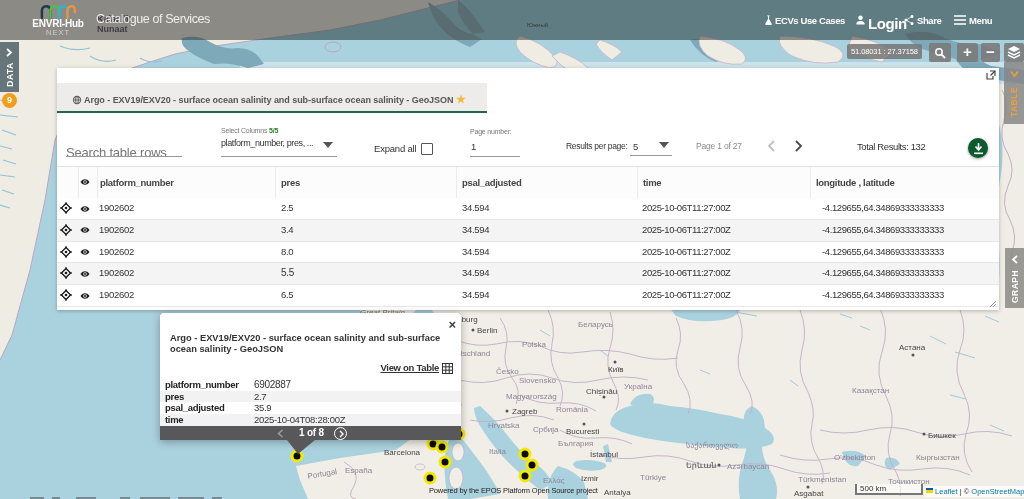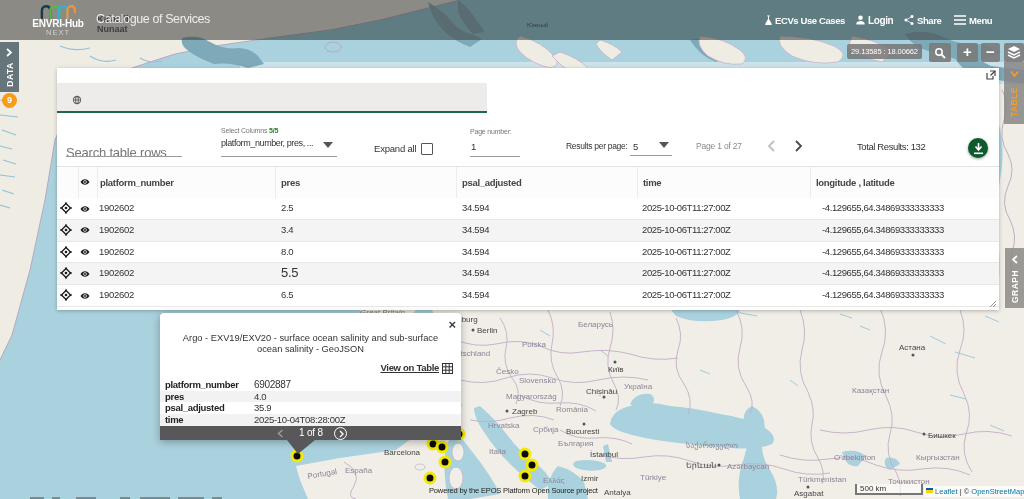--- a/index.html
+++ b/index.html
@@ -195,20 +195,21 @@
     <svg class="abs" style="right:3px;top:2px;" width="10" height="10" viewBox="0 0 10 10">
       <path d="M1,3 L1,9 L7,9 L7,6" fill="none" stroke="#444" stroke-width="1.2"></path>
       <path d="M4,1 L9,1 L9,6" fill="none" stroke="#444" stroke-width="1.2"></path>
       <path d="M9,1 L4.5,5.5" stroke="#444" stroke-width="1.2"></path>
     </svg>
 
     <div class="abs" style="left:0;top:15px;width:430px;height:28px;background:#edecea;border-bottom:2px solid #20664d;">
       <svg class="abs" style="left:15px;top:12px;" width="10" height="10" viewBox="0 0 24 24" fill="#5f5f5f">
         <path d="M12 2a10 10 0 100 20 10 10 0 000-20zm7.9 9h-3.4a15 15 0 00-1.2-5.7A8 8 0 0119.9 11zM12 4c.9 1.3 1.9 3.8 2.1 7H9.9c.2-3.2 1.2-5.7 2.1-7zM4.1 13h3.4c.2 2.2.6 4.2 1.2 5.7A8 8 0 014.1 13zm3.4-2H4.1a8 8 0 014.6-5.7A15 15 0 007.5 11zm4.5 9c-.9-1.3-1.9-3.8-2.1-7h4.2c-.2 3.2-1.2 5.7-2.1 7zm3.3-1.3c.6-1.5 1-3.5 1.2-5.7h3.4a8 8 0 01-4.6 5.7z"></path>
       </svg>
+      <div class="abs" style="left:27px;top:10px;font-size:9px;font-weight:bold;color:#555555;white-space:nowrap;letter-spacing:-0.05px;">Argo - EXV19/EXV20 - surface ocean salinity and sub-surface ocean salinity - GeoJSON <span style="color:#f6b93f;font-size:11px;letter-spacing:0;">★</span></div>
     </div>
 
     <div class="abs" style="left:0;top:45px;width:942px;height:53px;background:#fff;">
       <div class="abs" style="left:9px;top:24px;font-size:13px;color:#777;letter-spacing:-0.2px;margin-top:8px;">Search table rows</div>
       <div class="abs" style="left:9px;top:43px;width:116px;border-bottom:1px solid #9a9a9a;"></div>
 
       <div class="abs" style="left:164px;top:14px;font-size:7px;color:#777;letter-spacing:-0.2px;">Select Columns <span style="color:#2e7d32;font-weight:bold;">5/5</span></div>
       <div class="abs" style="left:164px;top:25px;font-size:9px;color:#333;letter-spacing:-0.4px;">platform_number, pres, ...</div>
       <div class="abs" style="left:164px;top:43px;width:116px;border-bottom:1px solid #9a9a9a;"></div>
       <svg class="abs" style="left:266px;top:29px;" width="10" height="6" viewBox="0 0 10 6">
@@ -313,21 +314,21 @@
         <div style="position:relative;height:20.8px;background:#f4f4f4;border-bottom:1px solid #e8e8e8;">
   <svg style="position:absolute;left:3px;top:4px;" width="12" height="12" viewBox="0 0 24 24">
     <rect x="5.6" y="5.6" width="12.8" height="12.8" transform="rotate(45 12 12)" stroke="#1b1b1b" stroke-width="2.6" fill="none"></rect>
     <path d="M12 0.5v4M12 19.5v4M0.5 12h4M19.5 12h4" stroke="#1b1b1b" stroke-width="2.6"></path>
     <circle cx="12" cy="12" r="2.6" fill="#1b1b1b"></circle>
   </svg>
   <svg style="position:absolute;left:22px;top:4.5px;" width="12" height="12" viewBox="0 0 24 24" fill="#222">
             <path d="M12 6.5c-4 0-7.3 2.7-9 5.5 1.7 2.8 5 5.5 9 5.5s7.3-2.7 9-5.5c-1.7-2.8-5-5.5-9-5.5zm0 9a3.5 3.5 0 110-7 3.5 3.5 0 010 7zm0-5.5a2 2 0 100 4 2 2 0 000-4z"></path>
           </svg>
   <span style="position:absolute;left:42px;top:0;font-size:9.5px;color:#333;line-height:20.8px;letter-spacing:-0.3px;">1902602</span>
-  <span style="position:absolute;left:224px;top:0;font-size:13px;color:#333;line-height:20.8px;letter-spacing:-0.3px;">5.5</span>
+  <span style="position:absolute;left:224px;top:0;font-size:10px;color:#333;line-height:20.8px;letter-spacing:-0.3px;">5.5</span>
   <span style="position:absolute;left:405px;top:0;font-size:9.5px;color:#333;line-height:20.8px;letter-spacing:-0.3px;">34.594</span>
   <span style="position:absolute;left:585px;top:0;font-size:9.5px;color:#333;line-height:20.8px;letter-spacing:-0.4px;">2025-10-06T11:27:00Z</span>
   <span style="position:absolute;left:765px;top:0;font-size:9.5px;color:#333;line-height:20.8px;letter-spacing:-0.4px;">-4.129655,64.34869333333333</span>
   </div>
         <div style="position:relative;height:20.8px;background:#ffffff;border-bottom:1px solid #e8e8e8;">
   <svg style="position:absolute;left:3px;top:4px;" width="12" height="12" viewBox="0 0 24 24">
     <rect x="5.6" y="5.6" width="12.8" height="12.8" transform="rotate(45 12 12)" stroke="#1b1b1b" stroke-width="2.6" fill="none"></rect>
     <path d="M12 0.5v4M12 19.5v4M0.5 12h4M19.5 12h4" stroke="#1b1b1b" stroke-width="2.6"></path>
     <circle cx="12" cy="12" r="2.6" fill="#1b1b1b"></circle>
   </svg>
@@ -342,49 +343,49 @@
   </div>
       </div>
 
     <svg class="abs" style="right:2px;bottom:2px;" width="8" height="8" viewBox="0 0 8 8">
       <path d="M7,1 L1,7 M7,4 L4,7" stroke="#999" stroke-width="1"></path>
     </svg>
   </div>
 
   <div class="abs" style="left:160px;top:313px;width:301px;height:127px;background:#fff;border-radius:4px 4px 0 0;box-shadow:0 2px 8px rgba(0,0,0,0.3);">
     <div class="abs" style="right:5px;top:4px;font-size:13px;color:#3c3c3c;font-weight:bold;">×</div>
-    <div class="abs" style="left:10px;top:20px;width:281px;text-align:center;font-size:9.3px;font-weight:normal;color:#333;line-height:11px;letter-spacing:0px;">Argo - EXV19/EXV20 - surface ocean salinity and sub-surface<br>ocean salinity - GeoJSON</div>
+    <div class="abs" style="left:10px;top:20px;width:281px;font-size:9.3px;font-weight:bold;color:#333;line-height:11px;letter-spacing:0px;">Argo - EXV19/EXV20 - surface ocean salinity and sub-surface<br>ocean salinity - GeoJSON</div>
     <div class="abs" style="right:22px;top:49px;font-size:9.5px;font-weight:bold;color:#333;text-decoration:underline;letter-spacing:-0.3px;">View on Table</div>
     <svg class="abs" style="right:8px;top:50px;" width="11" height="11" viewBox="0 0 11 11">
       <rect x="0.5" y="0.5" width="10" height="10" fill="none" stroke="#333" stroke-width="1"></rect>
       <path d="M0.5,3.8 L10.5,3.8 M0.5,7.2 L10.5,7.2 M3.8,0.5 L3.8,10.5 M7.2,0.5 L7.2,10.5" stroke="#333" stroke-width="1"></path>
     </svg>
     <div class="abs" style="left:0;top:66px;width:301px;">
       <div style="height:11.7px;background:#fff;position:relative;">
           <span style="position:absolute;left:5px;font-size:9.5px;font-weight:bold;color:#222;line-height:11.7px;letter-spacing:-0.3px;">platform_number</span>
           <span style="position:absolute;left:94px;font-size:10px;color:#333;line-height:11.7px;letter-spacing:-0.3px;">6902887</span>
         </div>
       <div style="height:11.7px;background:#f2f2f2;position:relative;">
           <span style="position:absolute;left:5px;font-size:9.5px;font-weight:bold;color:#222;line-height:11.7px;letter-spacing:-0.3px;">pres</span>
-          <span style="position:absolute;left:94px;font-size:9.5px;color:#333;line-height:11.7px;letter-spacing:-0.3px;">4.0</span>
+          <span style="position:absolute;left:94px;font-size:9.5px;color:#333;line-height:11.7px;letter-spacing:-0.3px;">2.7</span>
         </div>
       <div style="height:11.7px;background:#fff;position:relative;">
           <span style="position:absolute;left:5px;font-size:9.5px;font-weight:bold;color:#222;line-height:11.7px;letter-spacing:-0.3px;">psal_adjusted</span>
           <span style="position:absolute;left:94px;font-size:9.5px;color:#333;line-height:11.7px;letter-spacing:-0.3px;">35.9</span>
         </div>
       <div style="height:11.7px;background:#f2f2f2;position:relative;">
           <span style="position:absolute;left:5px;font-size:9.5px;font-weight:bold;color:#222;line-height:11.7px;letter-spacing:-0.3px;">time</span>
           <span style="position:absolute;left:94px;font-size:9.5px;color:#333;line-height:11.7px;letter-spacing:-0.3px;">2025-10-04T08:28:00Z</span>
         </div>
     </div>
     <div class="abs" style="left:0;top:113px;width:301px;height:14px;background:#58585a;">
       <svg class="abs" style="left:117px;top:2.5px;" width="7" height="9" viewBox="0 0 7 9">
           <path d="M5.5,1 L1.5,4.5 L5.5,8" fill="none" stroke="#9a9a9a" stroke-width="1.6"></path>
         </svg>
-      <div class="abs" style="left:139px;top:0;font-size:10px;font-weight:normal;color:#fff;line-height:14px;letter-spacing:-0.2px;">1 of 8</div>
+      <div class="abs" style="left:139px;top:0;font-size:10px;font-weight:bold;color:#fff;line-height:14px;letter-spacing:-0.2px;">1 of 8</div>
       <div class="abs" style="left:174px;top:1px;width:11px;height:11px;border-radius:50%;border:1.2px solid #fff;"></div>
       <svg class="abs" style="left:178.5px;top:4px;" width="5" height="8" viewBox="0 0 5 8">
           <path d="M1,1 L4,4 L1,7" fill="none" stroke="#fff" stroke-width="1.4"></path>
         </svg>
     </div>
   </div>
   <svg class="abs" style="left:285px;top:440px;" width="32" height="16" viewBox="0 0 32 16">
     <path d="M2,0 L30,0 L13,14 Z" fill="#58585a"></path>
   </svg>
 
@@ -398,21 +399,21 @@
     <div class="abs" style="left:30px;top:18px;width:56px;text-align:center;font-size:10px;font-weight:bold;color:#fff;letter-spacing:-0.2px;white-space:nowrap;">ENVRI-Hub</div>
     <div class="abs" style="left:30px;top:28px;width:56px;text-align:center;font-size:7.5px;color:#d0d0d0;letter-spacing:1px;">NEXT</div>
     <div class="abs" style="left:96px;top:12px;font-size:12.5px;color:rgba(255,255,255,0.85);letter-spacing:-0.4px;">Catalogue of Services</div>
     <svg class="abs" style="left:763px;top:14px;" width="11" height="12" viewBox="0 0 24 24" fill="#fff">
         <path d="M13 2v8l6 10a2 2 0 01-1.7 3H6.7A2 2 0 015 20l6-10V2h2zm-4 0h6v2H9V2z"></path>
       </svg>
     <div class="abs" style="left:775px;top:15px;font-size:9.5px;font-weight:bold;color:#fff;letter-spacing:-0.4px;">ECVs Use Cases</div>
     <svg class="abs" style="left:855px;top:14px;" width="11" height="12" viewBox="0 0 24 24" fill="#fff">
         <path d="M12 12a5 5 0 100-10 5 5 0 000 10zm0 2c-5 0-9 2.5-9 5.5V22h18v-2.5c0-3-4-5.5-9-5.5z"></path>
       </svg>
-    <div class="abs" style="left:868px;top:15px;font-size:10px;font-weight:bold;color:#fff;letter-spacing:-0.4px;">Login</div>
+    <div class="abs" style="left:868px;top:15px;font-size:15px;font-weight:bold;color:#fff;letter-spacing:-0.4px;">Login</div>
     <svg class="abs" style="left:903px;top:14px;" width="12" height="12" viewBox="0 0 24 24" fill="#fff">
         <path d="M18 16a3 3 0 00-2.1.9L8.9 13a3.4 3.4 0 000-2L15.9 7A3 3 0 1015 5l.1 1-7 4a3 3 0 100 4l7 4-.1 1a3 3 0 103-3z"></path>
       </svg>
     <div class="abs" style="left:917px;top:15px;font-size:9.5px;font-weight:bold;color:#fff;letter-spacing:-0.4px;">Share</div>
     <svg class="abs" style="left:954px;top:15px;" width="12" height="10" viewBox="0 0 12 10">
         <path d="M0,1 H12 M0,5 H12 M0,9 H12" stroke="#fff" stroke-width="1.6"></path>
       </svg>
     <div class="abs" style="left:969px;top:15px;font-size:9.5px;font-weight:bold;color:#fff;letter-spacing:-0.4px;">Menu</div>
   </div>
 
@@ -437,21 +438,21 @@
 
   <div class="abs" style="left:1005px;top:248px;width:19px;height:60px;background:rgba(140,137,133,0.85);">
     <svg class="abs" style="left:6px;top:7px;" width="8" height="9" viewBox="0 0 8 9">
         <path d="M6,1 L2,4.5 L6,8" fill="none" stroke="#fff" stroke-width="1.7"></path>
       </svg>
     <div class="abs" style="left:0;top:19px;width:19px;height:40px;">
       <div style="transform:rotate(-90deg);transform-origin:center;width:40px;height:19px;position:absolute;left:-10.5px;top:10px;font-size:8.5px;font-weight:bold;color:#fff;letter-spacing:0.5px;line-height:19px;text-align:center;">GRAPH</div>
     </div>
   </div>
 
-  <div class="abs" style="left:847px;top:44px;width:75px;height:15px;background:rgba(118,118,118,0.85);border-radius:2px;color:#fff;font-size:7.5px;line-height:15px;text-align:center;letter-spacing:-0.1px;">29.13585 : 18.00662</div>
+  <div class="abs" style="left:847px;top:44px;width:75px;height:15px;background:rgba(118,118,118,0.85);border-radius:2px;color:#fff;font-size:7.5px;line-height:15px;text-align:center;letter-spacing:-0.1px;">51.08031 : 27.37158</div>
   <div class="abs" style="left:929px;top:43px;width:22px;height:19px;background:rgba(122,122,122,0.9);border-radius:2px;">
     <svg class="abs" style="left:5px;top:4px;" width="12" height="12" viewBox="0 0 12 12">
         <circle cx="5" cy="5" r="3.2" fill="none" stroke="#fff" stroke-width="1.5"></circle>
         <path d="M7.5,7.5 L11,11" stroke="#fff" stroke-width="1.8"></path>
       </svg>
   </div>
   <div class="abs" style="left:957px;top:43px;width:21px;height:19px;background:rgba(122,122,122,0.9);border-radius:2px;color:#fff;font-size:15px;font-weight:bold;text-align:center;line-height:18px;">+</div>
   <div class="abs" style="left:981px;top:43px;width:19px;height:19px;background:rgba(122,122,122,0.9);border-radius:2px;color:#fff;font-size:15px;font-weight:bold;text-align:center;line-height:17px;">−</div>
   <div class="abs" style="left:1004px;top:43px;width:20px;height:19px;background:rgba(122,122,122,0.9);border-radius:2px;">
     <svg class="abs" style="left:3px;top:3px;" width="14" height="13" viewBox="0 0 14 13">

